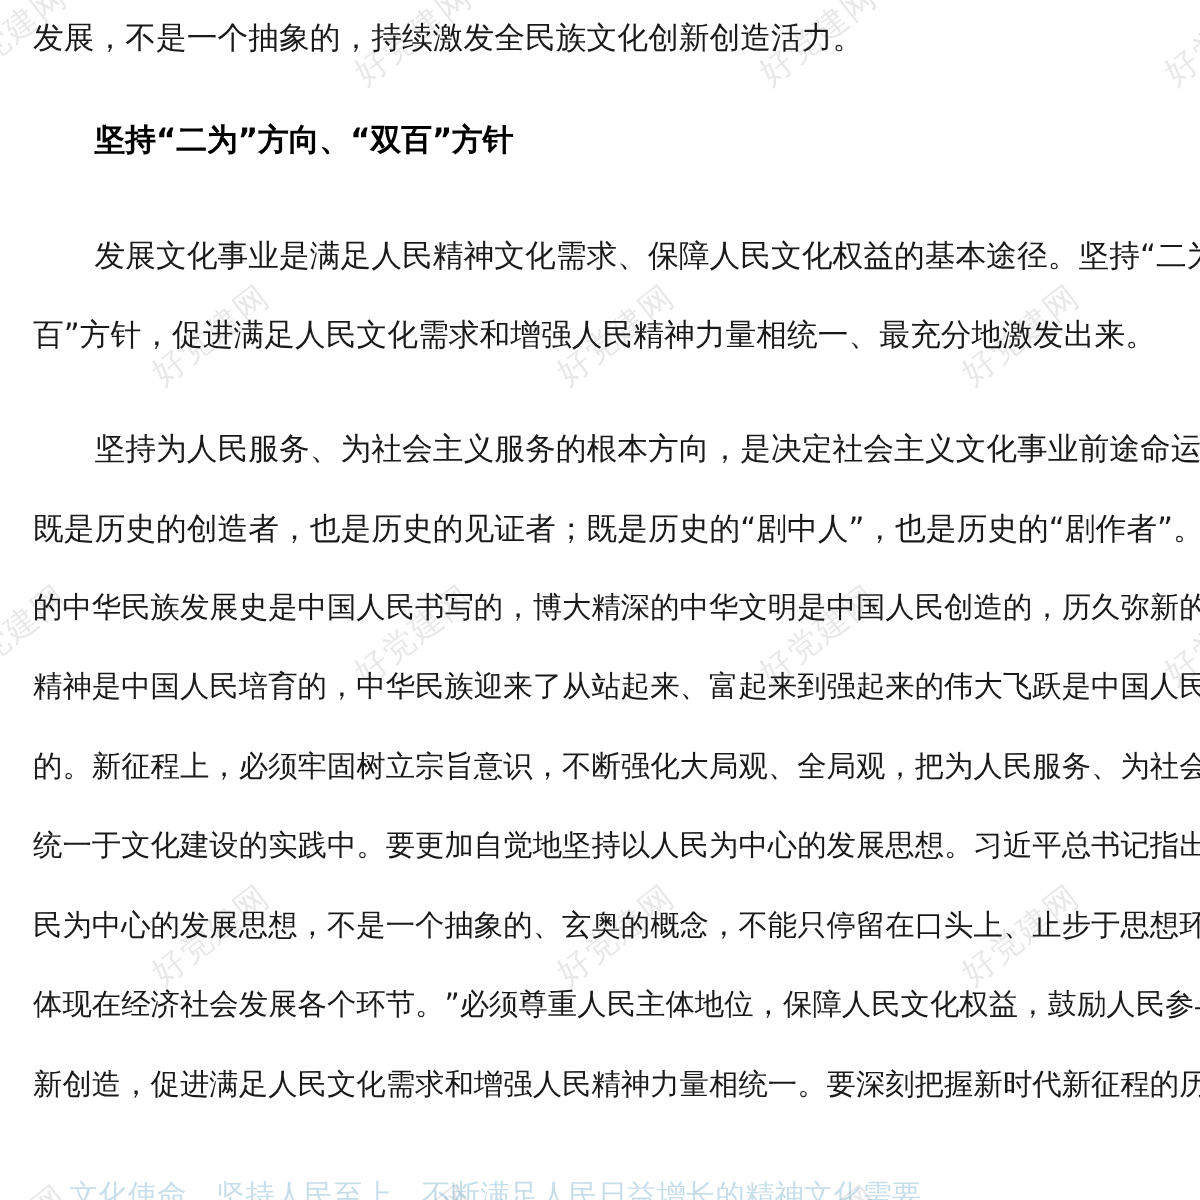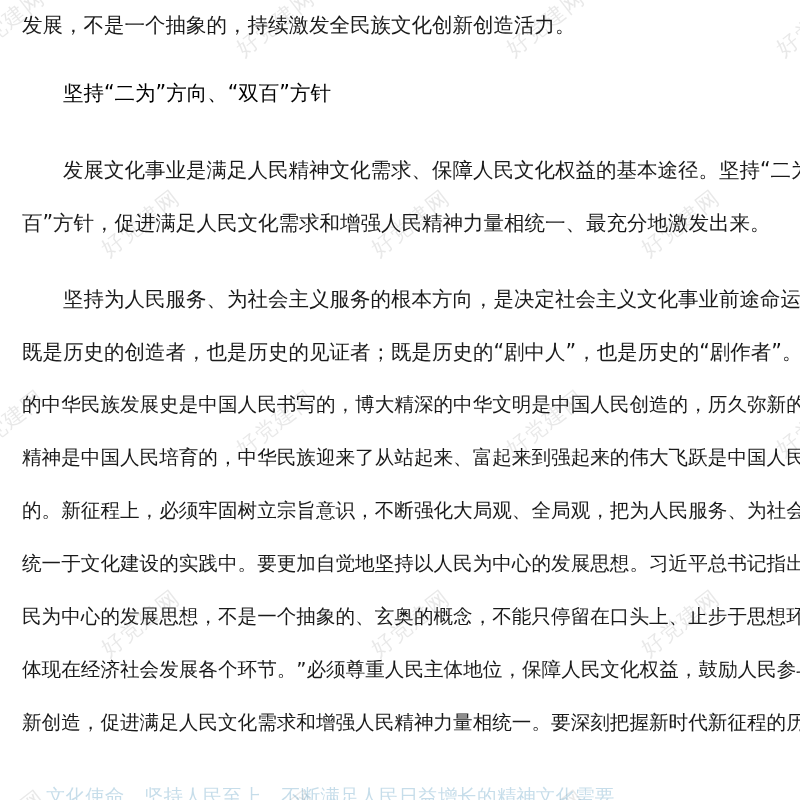--- a/index.html
+++ b/index.html
@@ -64,21 +64,21 @@
   }
   .line.indent {
     text-indent: 41px;
   }
 
   .heading {
     position: absolute;
     left: 22px;
     font-size: 20.5px;
     line-height: 30px;
-    font-weight: 400;
+    font-weight: 700;
     color: #000000;
     text-indent: 41px;
     white-space: nowrap;
   }
 
   
   .clipped {
     position: absolute;
     left: 22px;
     width: 760px;

